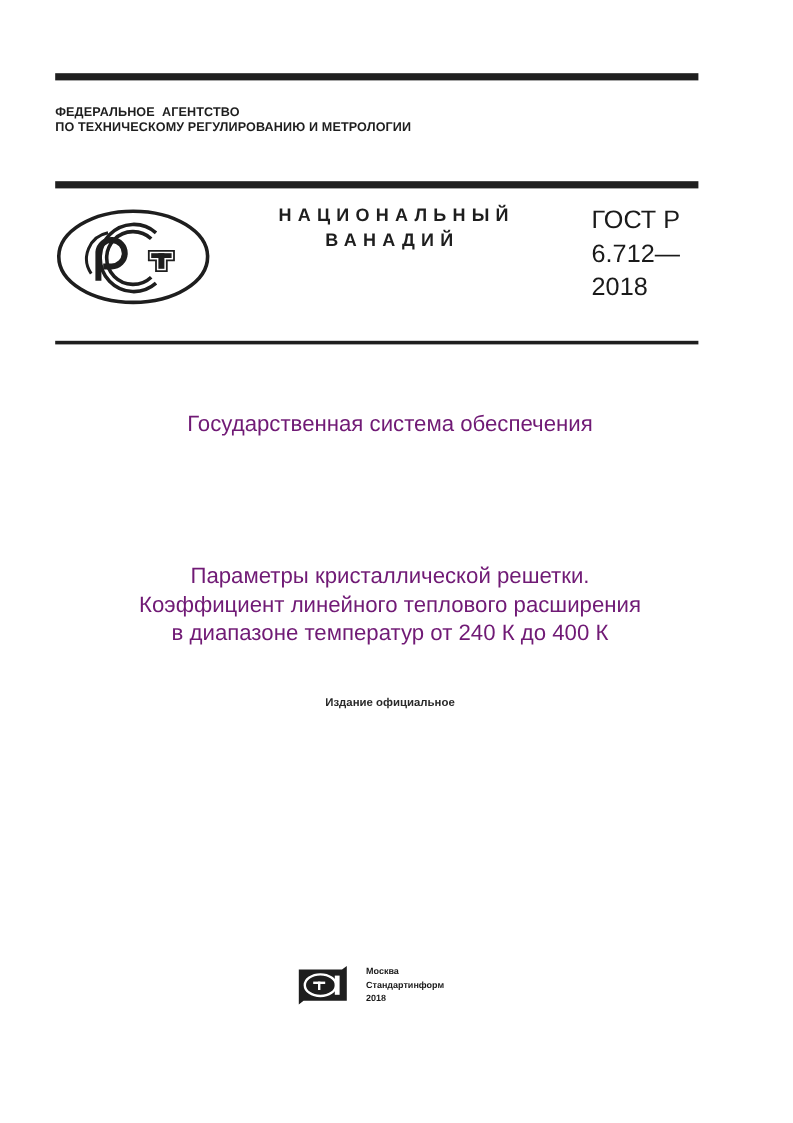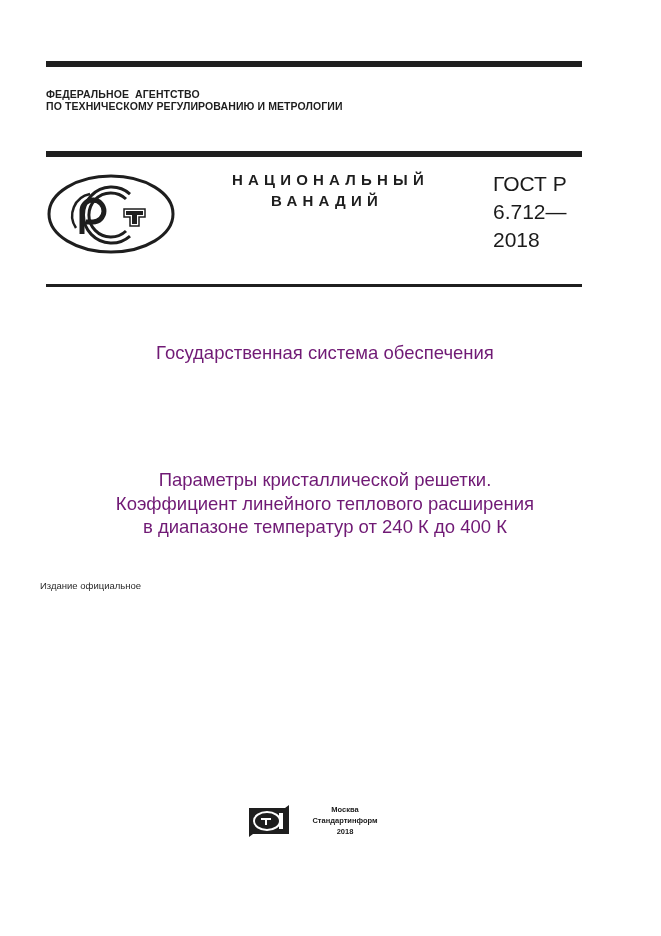--- a/index.html
+++ b/index.html
@@ -91,39 +91,39 @@
       top: 468px;
       font-size: 18.5px;
       line-height: 23.5px;
       left: 40px;
     }
     .official {
       position: absolute;
       left: 40px;
       width: 570px;
       top: 580px;
-      text-align: left;
-      font-weight: normal;
+      text-align: center;
+      font-weight: bold;
       font-size: 9.5px;
       color: #2a2a2a;
     }
 
     .publisher-logo {
       position: absolute;
       left: 247px;
       top: 804px;
       width: 44px;
       height: 34px;
     }
     .publisher-text {
       position: absolute;
       left: 305px;
       top: 804px;
       width: 80px;
-      text-align: center;
+      text-align: left;
       font-weight: bold;
       font-size: 7.5px;
       line-height: 11px;
       color: #1a1a1a;
     }
   </style>
 </head>
 <body>
 
 <div class="rule thick" style="top:61px;"></div>

